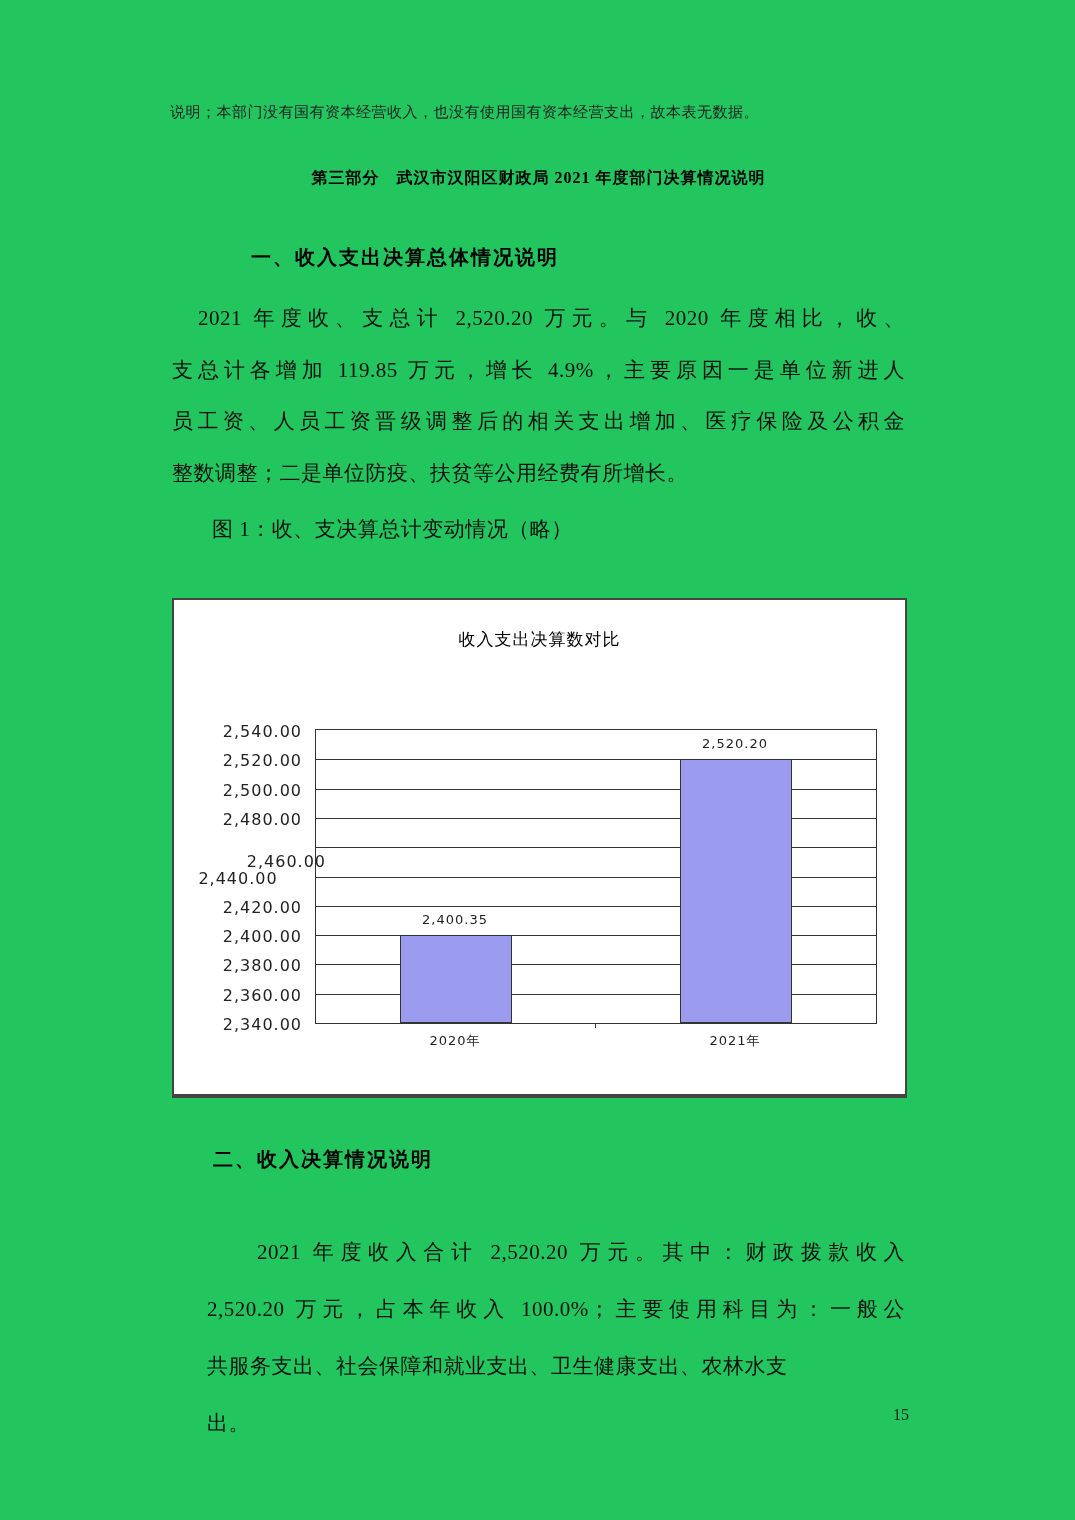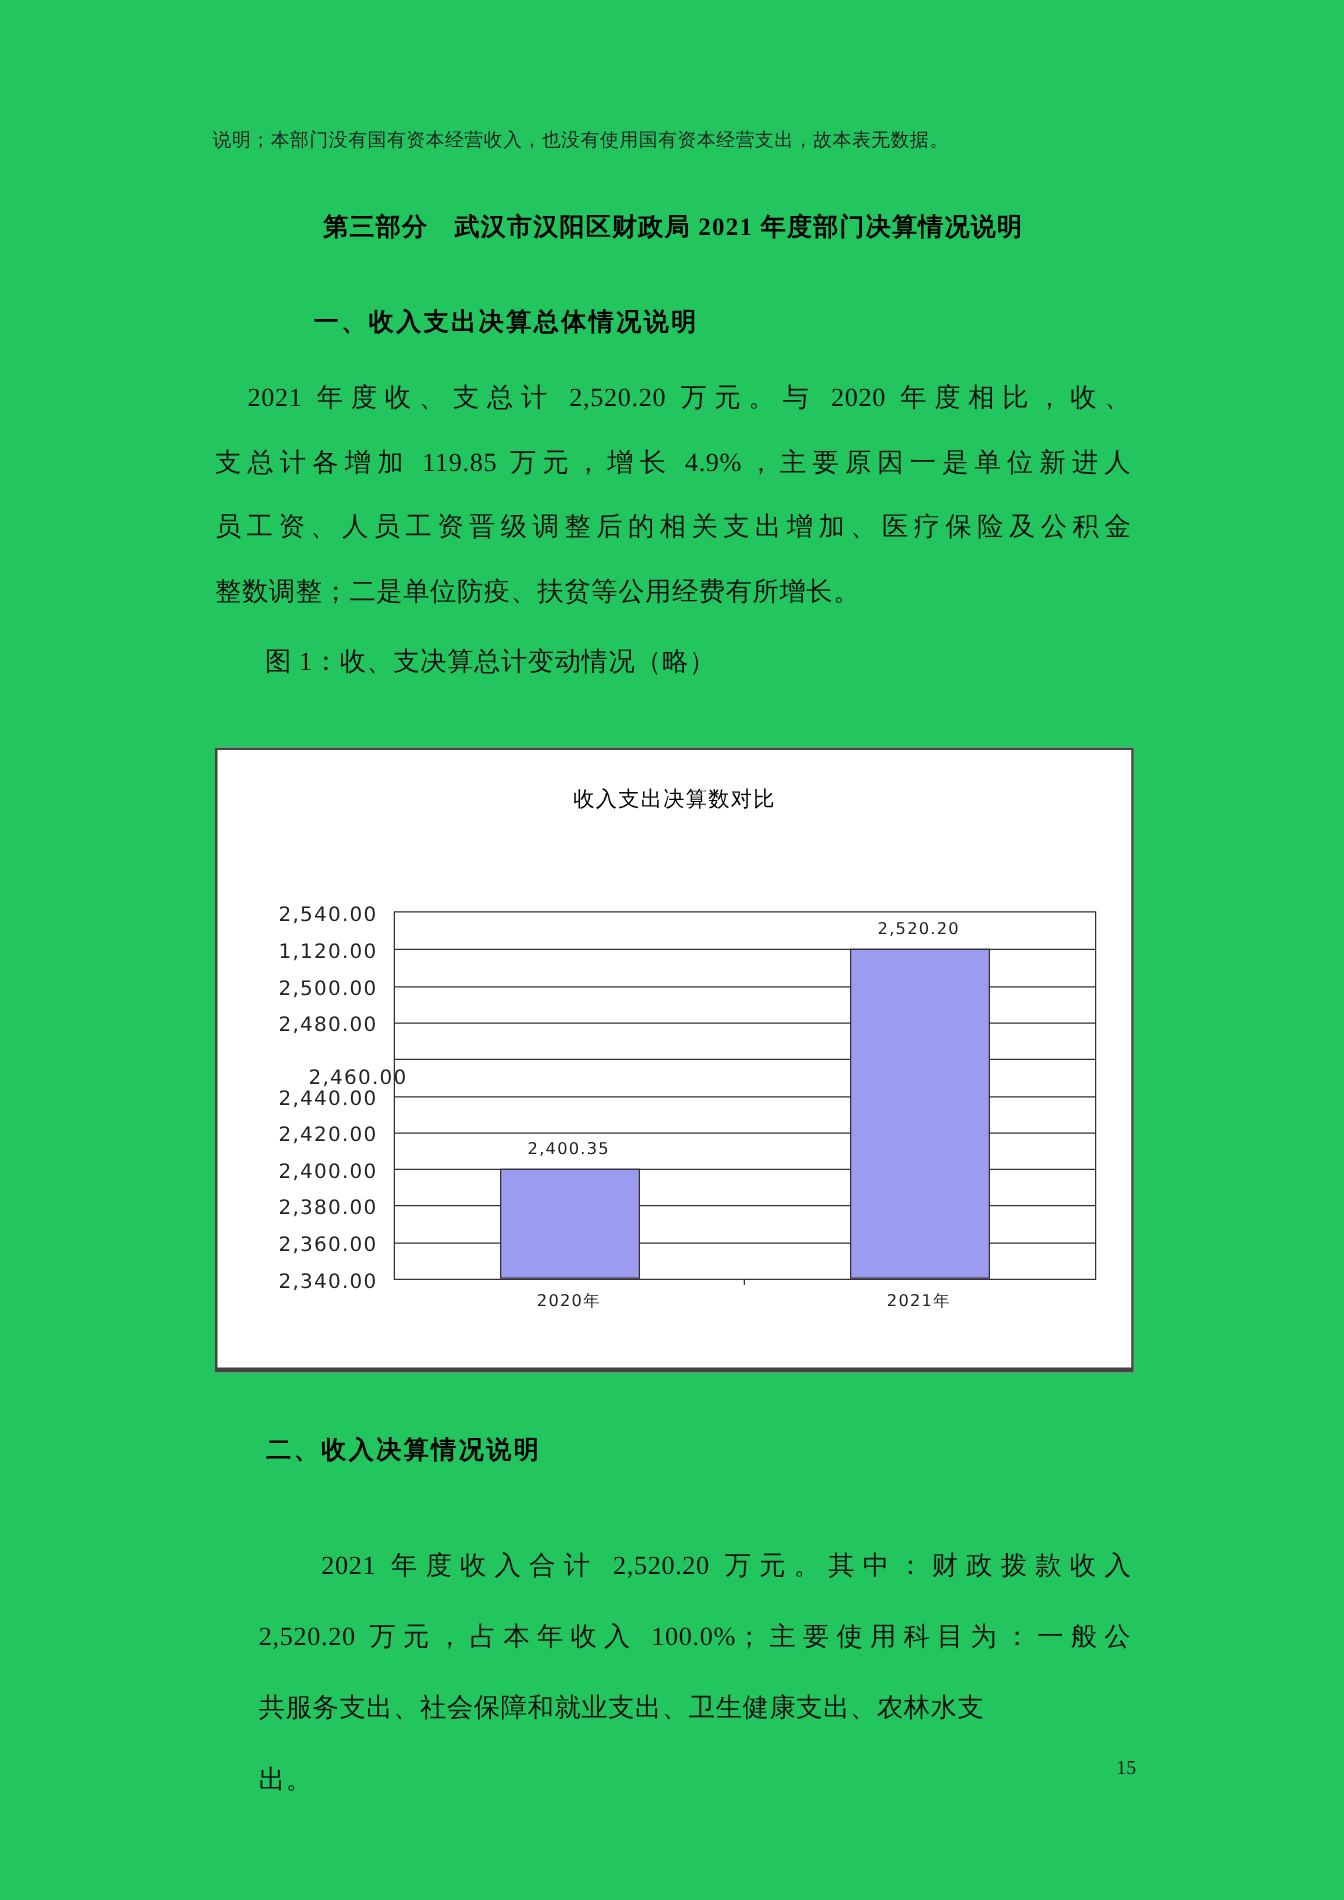--- a/index.html
+++ b/index.html
@@ -7,21 +7,21 @@
     position:relative;width:1075px;height:1520px;background:#22c55e;
     font-family:"Liberation Serif","DejaVu Serif",serif;color:#111;
     overflow:hidden;
   }
   .note{
     position:absolute;left:170px;top:103px;width:740px;
     font-size:15px;letter-spacing:.5px;color:#222;
   }
   .doc-title{
     position:absolute;left:172px;top:168px;width:733px;
-    font-size:20px;font-weight:bold;text-align:center;letter-spacing:1px;
+    font-size:16px;font-weight:bold;text-align:center;letter-spacing:1px;
     color:#000;
   }
   .h-sans{
     position:absolute;left:213px;
     font-family:"Liberation Sans","DejaVu Sans",sans-serif;
     font-size:20px;font-weight:bold;letter-spacing:2px;color:#000;
   }
   .heading1{top:244px;margin-left:38px;}
   .heading2{top:1146px;}
   .para{
@@ -99,25 +99,25 @@
         <div class="gridline" style="top: 146.5px;"></div>
         <div class="gridline" style="top: 175.8px;"></div>
         <div class="gridline" style="top: 205.1px;"></div>
         <div class="gridline" style="top: 234.4px;"></div>
         <div class="gridline" style="top: 263.7px;"></div>
         <div class="bar" style="left: 84px; width: 112px; height: 88.4127px; background: rgb(155, 155, 240); border-color: rgb(51, 51, 51);"></div>
         <div class="bar" style="left: 364px; width: 112px; height: 263.993px; background: rgb(155, 155, 240); border-color: rgb(51, 51, 51);"></div>
       </div>
     <div id="chart-annotations">
         <div class="ytick" style="top: 122px;">2,540.00</div>
-        <div class="ytick" style="top: 151.3px;">1,120.00</div>
+        <div class="ytick" style="top: 151.3px;">2,520.00</div>
         <div class="ytick" style="top: 180.6px;">2,500.00</div>
         <div class="ytick" style="top: 209.9px;">2,480.00</div>
         <div class="ytick" style="top: 252px; padding-left: 24px;">2,460.00</div>
-        <div class="ytick" style="top: 268.5px;">2,440.00</div>
+        <div class="ytick" style="top: 268.5px; text-align: center;">2,440.00</div>
         <div class="ytick" style="top: 297.8px;">2,420.00</div>
         <div class="ytick" style="top: 327.1px;">2,400.00</div>
         <div class="ytick" style="top: 356.4px;">2,380.00</div>
         <div class="ytick" style="top: 385.7px;">2,360.00</div>
         <div class="ytick" style="top: 415px;">2,340.00</div>
         <div class="bar-label" style="left: 211px; top: 311.587px;">2,400.35</div>
         <div class="cat-label" style="left: 211px;">2020年</div>
         <div class="bar-label" style="left: 491px; top: 136.007px;">2,520.20</div>
         <div class="cat-label" style="left: 491px;">2021年</div>
         <div class="axis-tick" style="left: 421px; top: 423px;"></div>

